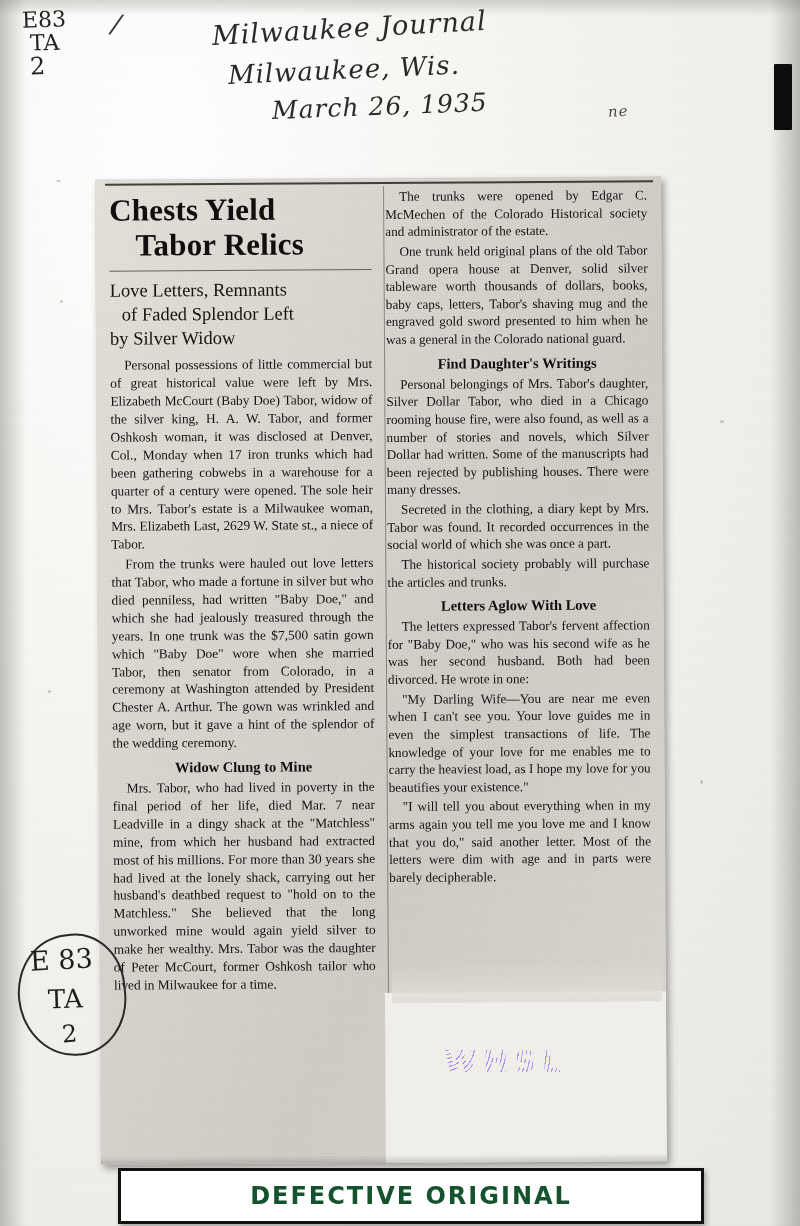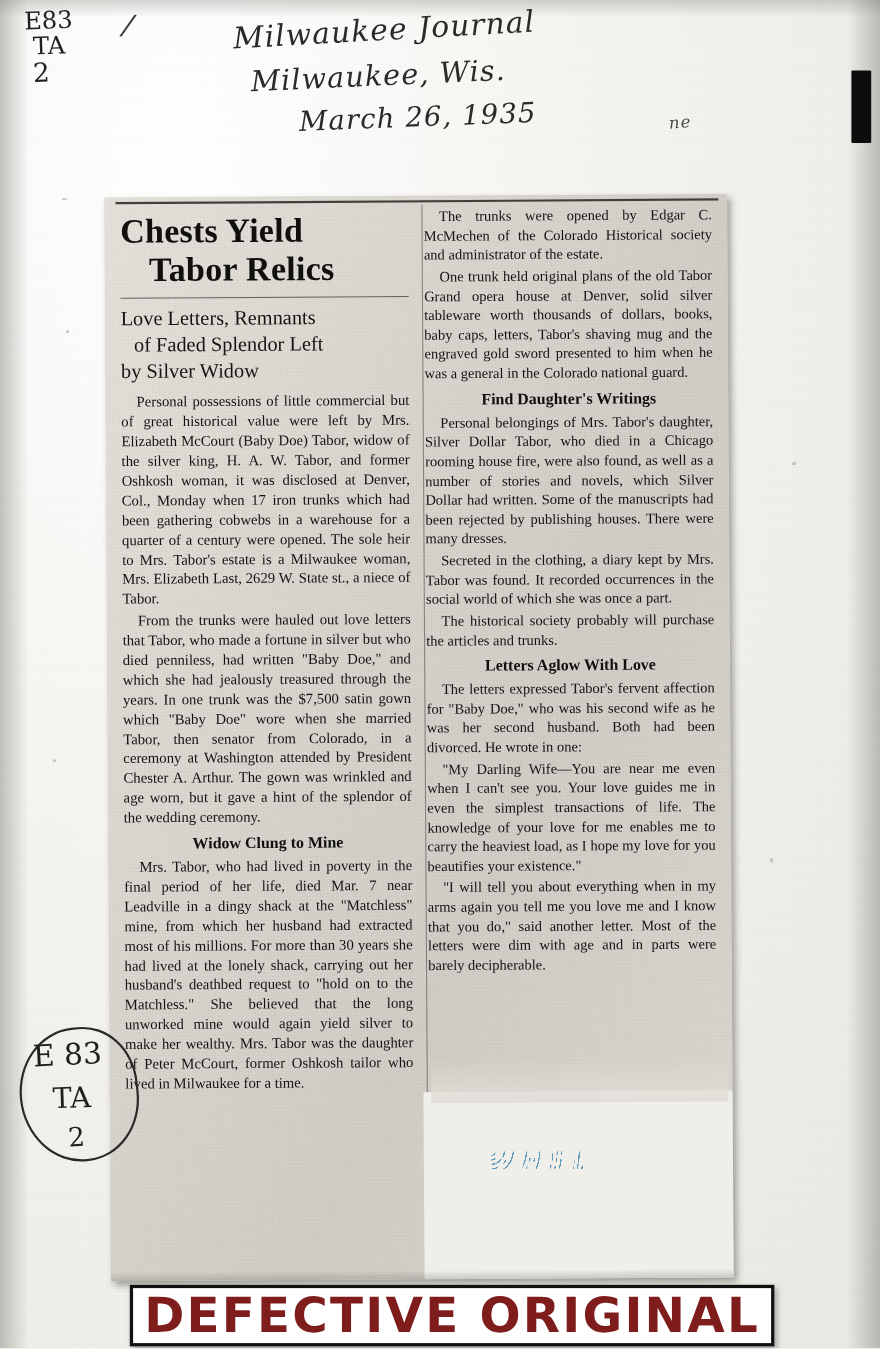--- a/index.html
+++ b/index.html
@@ -259,51 +259,50 @@
     height: 8px;
     background: linear-gradient(0deg, rgba(90,88,82,.25), rgba(90,88,82,0));
   }
   
   #watermark {
     position: absolute;
     left: 444px;
     top: 1044px;
     width: 190px;
     height: 46px;
-    color: #0369a1;
+    color: #8b5cf6;
     font-family: "DejaVu Sans", sans-serif;
-    font-size: 22px;
+    font-size: 30px;
     font-weight: bold;
     letter-spacing: 6px;
     opacity: .62;
     filter: blur(0.4px);
     -webkit-mask-image: repeating-radial-gradient(circle at 2px 2px, #000 0 1.1px, rgba(0,0,0,0) 1.2px 4px);
     mask-image: repeating-radial-gradient(circle at 2px 2px, #000 0 1.1px, rgba(0,0,0,0) 1.2px 4px);
-    font-style: italic;
   }
   
   #defective {
     position: absolute;
     left: 118px;
     top: 1168px;
     width: 580px;
     height: 50px;
     border: 3px solid #111111;
     background: #ffffff;
     box-shadow: 2px 3px 5px rgba(60,58,54,.4);
     display: flex;
     align-items: center;
     justify-content: center;
   }
   #defective span {
     font-family: "DejaVu Sans", sans-serif;
     font-weight: bold;
-    font-size: 44px;
+    font-size: 24px;
     letter-spacing: 2px;
-    color: #7f1d1d;
+    color: #14532d;
   }
   .speck {
     position: absolute;
     background: #9b9892;
     border-radius: 50%;
     opacity: .5;
   }
 </style>
 </head>
 <body>

